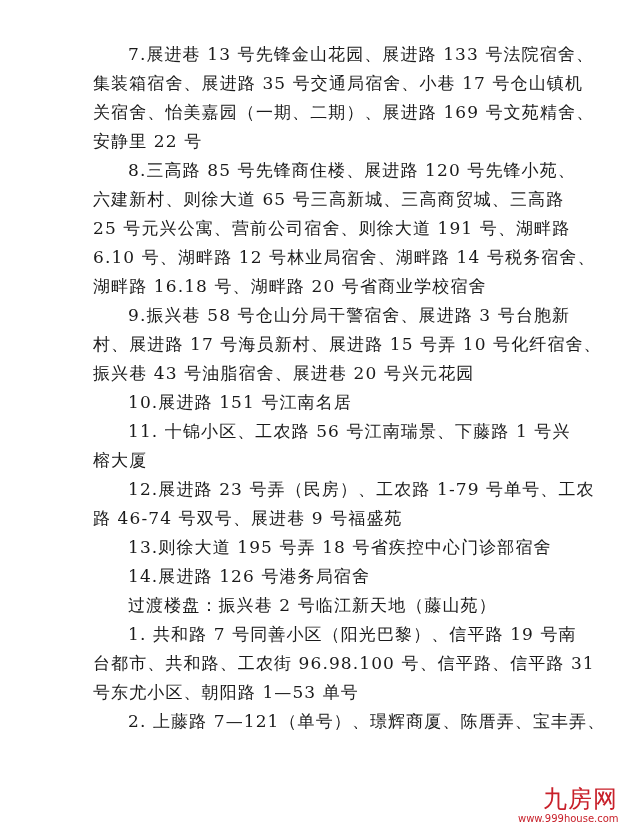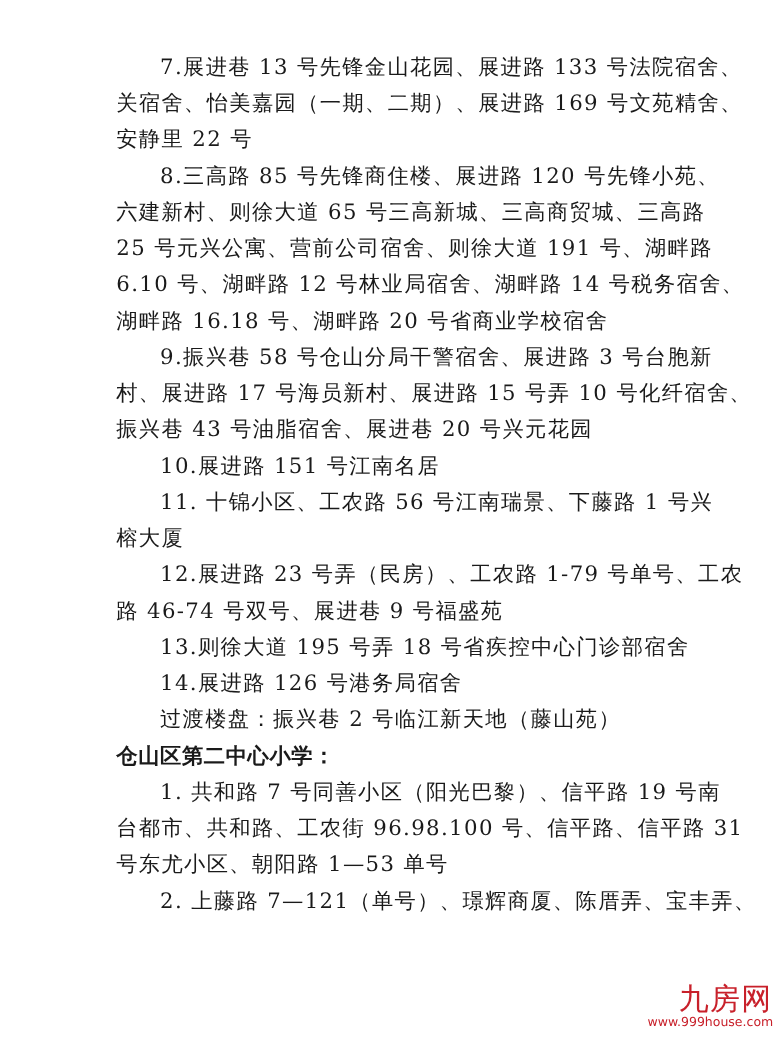--- a/index.html
+++ b/index.html
@@ -16,40 +16,40 @@
   .logo-mark { font-family: "DejaVu Sans", sans-serif; font-size: 24px; line-height: 26px;
                color: #c8202a; letter-spacing: 1px; font-weight: normal; text-align: right; }
   .logo-url { font-family: "DejaVu Sans", sans-serif; font-size: 10px; line-height: 14px;
               color: #c8202a; }
 </style>
 </head>
 <body>
 
 <div class="page">
   <div class="line indent">7.展进巷 13 号先锋金山花园、展进路 133 号法院宿舍、</div>
+  <div class="line">集装箱宿舍、展进路 35 号交通局宿舍、小巷 17 号仓山镇机</div>
   <div class="line">关宿舍、怡美嘉园（一期、二期）、展进路 169 号文苑精舍、</div>
   <div class="line">安静里 22 号</div>
   <div class="line indent">8.三高路 85 号先锋商住楼、展进路 120 号先锋小苑、</div>
   <div class="line">六建新村、则徐大道 65 号三高新城、三高商贸城、三高路</div>
   <div class="line">25 号元兴公寓、营前公司宿舍、则徐大道 191 号、湖畔路</div>
   <div class="line">6.10 号、湖畔路 12 号林业局宿舍、湖畔路 14 号税务宿舍、</div>
   <div class="line">湖畔路 16.18 号、湖畔路 20 号省商业学校宿舍</div>
   <div class="line indent">9.振兴巷 58 号仓山分局干警宿舍、展进路 3 号台胞新</div>
   <div class="line">村、展进路 17 号海员新村、展进路 15 号弄 10 号化纤宿舍、</div>
   <div class="line">振兴巷 43 号油脂宿舍、展进巷 20 号兴元花园</div>
   <div class="line indent">10.展进路 151 号江南名居</div>
   <div class="line indent">11. 十锦小区、工农路 56 号江南瑞景、下藤路 1 号兴</div>
   <div class="line">榕大厦</div>
   <div class="line indent">12.展进路 23 号弄（民房）、工农路 1-79 号单号、工农</div>
   <div class="line">路 46-74 号双号、展进巷 9 号福盛苑</div>
   <div class="line indent">13.则徐大道 195 号弄 18 号省疾控中心门诊部宿舍</div>
   <div class="line indent">14.展进路 126 号港务局宿舍</div>
   <div class="line indent">过渡楼盘：振兴巷 2 号临江新天地（藤山苑）</div>
 
-  <div class="line heading">仓山区第二中心小学：</div>
 
   <div class="line indent">1. 共和路 7 号同善小区（阳光巴黎）、信平路 19 号南</div>
   <div class="line">台都市、共和路、工农街 96.98.100 号、信平路、信平路 31</div>
   <div class="line">号东尤小区、朝阳路 1—53 单号</div>
   <div class="line indent">2. 上藤路 7—121（单号）、璟辉商厦、陈厝弄、宝丰弄、</div>
 </div>
 
 <div class="logo">
   <div class="logo-mark">九房网</div>
   <div class="logo-url">www.999house.com</div>

